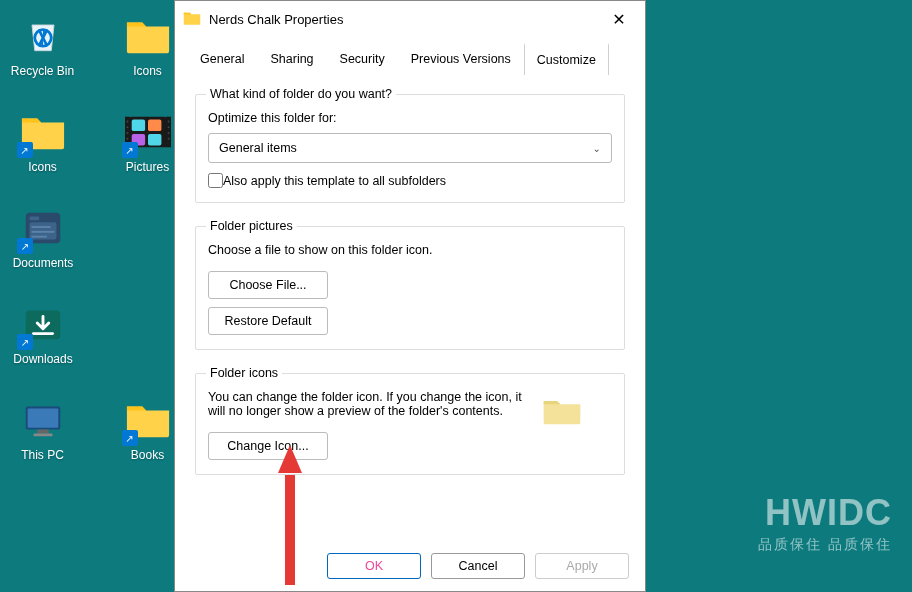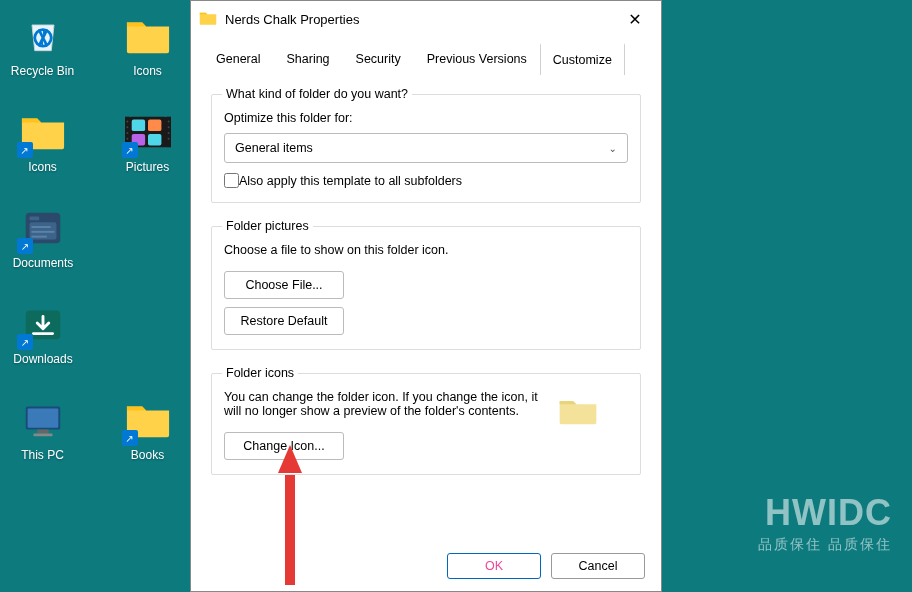--- a/index.html
+++ b/index.html
@@ -11,21 +11,21 @@
 .desktop-icon { width: 78px; display: flex; flex-direction: column; align-items: center; cursor: pointer; }
 .desktop-icon .ic { width: 48px; height: 48px; display: flex; align-items: center; justify-content: center; }
 .desktop-icon .label { color: #fff; font-size: 12px; margin-top: 4px; text-align: center; text-shadow: 0 1px 2px rgba(0,0,0,0.3); }
 .shortcut { position: relative; }
 .shortcut::after { content: "↗"; position: absolute; bottom: -2px; left: -2px; width: 16px; height: 16px; background: #0078d4; color: #fff; font-size: 10px; border-radius: 2px; display: flex; align-items: center; justify-content: center; }
 
 
 .folder-svg { width: 46px; height: 40px; }
 
 
-.dialog { position: absolute; left: 190px; top: 0; width: 472px; height: 592px; background: #fff; border: 1px solid #888; display: flex; flex-direction: column; }
+.dialog { position: absolute; left: 174px; top: 0; width: 472px; height: 592px; background: #fff; border: 1px solid #888; display: flex; flex-direction: column; }
 .titlebar { height: 36px; display: flex; align-items: center; padding: 0 8px; }
 .titlebar .tb-icon { width: 18px; height: 18px; margin-right: 8px; }
 .titlebar .title { font-size: 13px; flex: 1; }
 .titlebar .close { width: 36px; height: 30px; display: flex; align-items: center; justify-content: center; cursor: pointer; font-size: 16px; }
 
 
 .tabs { display: flex; padding: 6px 12px 0 12px; font-size: 12.5px; }
 .tab { padding: 8px 12px; cursor: pointer; border: 1px solid transparent; border-bottom: none; }
 .tab.active { background: #fff; border-color: #d0d0d0; border-top: 2px solid #fff; }
 
@@ -230,20 +230,21 @@
             </svg>
         </div>
       </div>
     </fieldset>
 
   </div>
 
   <div class="bottom-bar">
     <button class="primary">OK</button>
     <button>Cancel</button>
+    <button class="disabled">Apply</button>
   </div>
 </div>
 
 <svg class="arrow-annot" width="40" height="140">
   <path d="M12 140 L12 30" stroke="#e53935" stroke-width="10" fill="none"></path>
   <path d="M12 0 L0 28 L24 28 Z" fill="#e53935"></path>
 </svg>
 
 <div class="watermark">
   <div class="wm-big">HWIDC</div>

